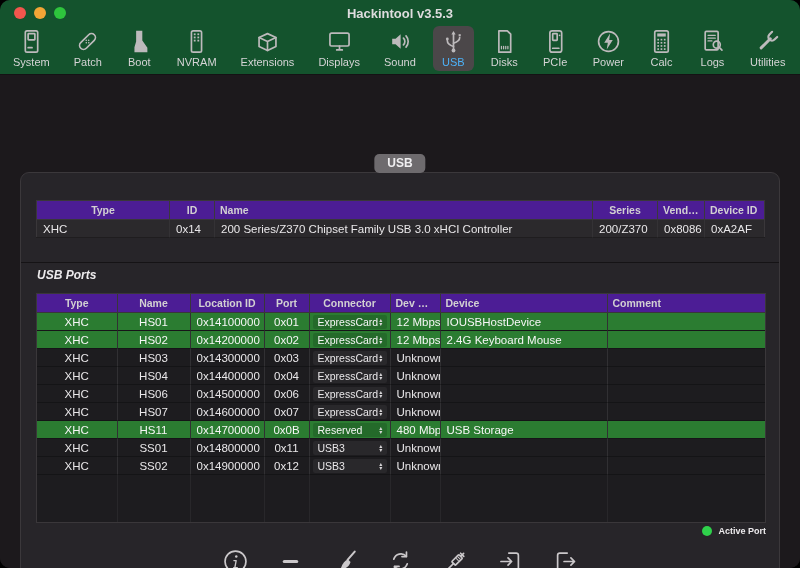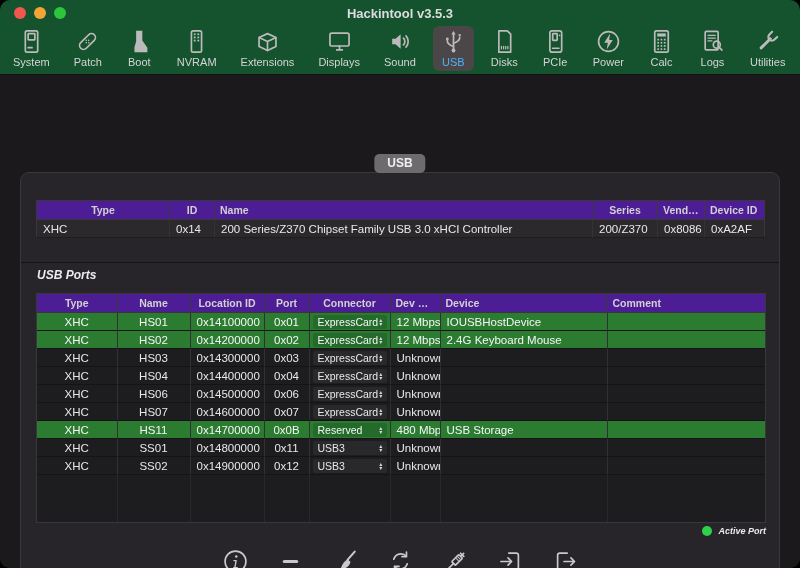--- a/index.html
+++ b/index.html
@@ -42,21 +42,21 @@
   .ports-wrap{position:absolute;left:15px;top:120px;width:728px;height:228px;background:#1d1c1f;
      border:1px solid #3a373a;box-sizing:content-box;overflow:hidden;}
   .vline{position:absolute;top:0;bottom:0;width:1px;background:rgba(255,255,255,0.05);}
   .ports-table{position:relative;z-index:1;width:100%;}
   tr.active td{background:#2b7c31;border-bottom-color:rgba(0,0,0,0.22);color:#f6f6f6;}
   .td-conn{padding:0 2px;}
   .popup{display:flex;align-items:center;justify-content:space-between;height:14px;margin:0 1px;
      padding:0 3px 0 5px;border-radius:2px;background:rgba(255,255,255,0.055);font-size:10.5px;}
   tr.active .popup{background:rgba(0,0,0,0.14);}
   .arrows{display:flex;flex-direction:column;align-items:center;font-size:5.2px;line-height:4px;color:#d8d6d8;}
-  .legend{position:absolute;right:13px;top:353px;display:flex;align-items:center;gap:6px;font-style:italic;}
+  .legend{position:absolute;right:13px;top:353px;display:flex;align-items:center;gap:6px;}
   .dot{width:10px;height:10px;border-radius:50%;background:#2fd14b;}
   .legend-label{font-size:9px;font-weight:bold;color:#eceaec;}
   .actions{position:absolute;left:0;right:0;top:375px;display:flex;justify-content:center;gap:27px;}
   .abtn{width:28px;height:28px;background:none;border:none;padding:0;cursor:default;}
   .aico{width:27px;height:27px;stroke:#cbc8ca;fill:none;stroke-width:1.5;stroke-linecap:round;stroke-linejoin:round;}
   .afil{fill:#cbc8ca;stroke:none;}
 </style>
 </head>
 <body>
 

